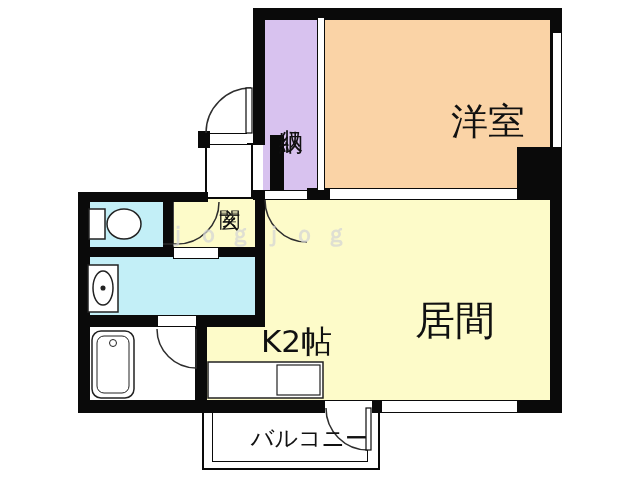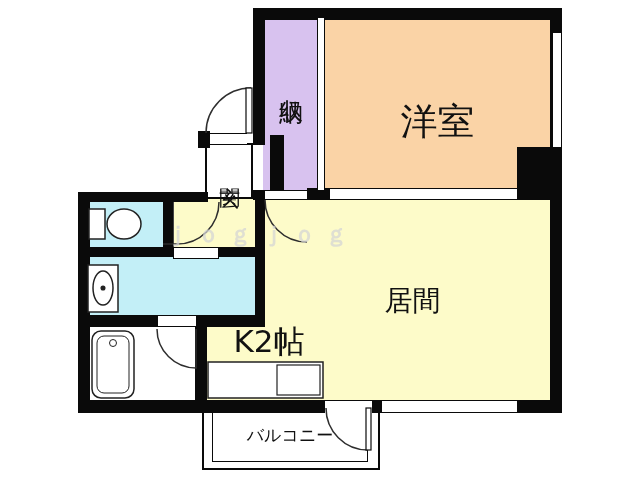--- a/index.html
+++ b/index.html
@@ -2,21 +2,21 @@
 <html style="--wall: #0a0a0a; --western-room: #fad3a6; --living-room: #fdfbc9; --closet: #d8c2ef; --water: #c3eff7; --line: #2e2e2e; --watermark: #d6d6d6;"><head>
 <meta charset="utf-8">
 <style>
   html,body{margin:0;padding:0;background:#fff;}
   #plan{position:relative;width:640px;height:480px;background:#fff;overflow:hidden;
         font-family:"DejaVu Sans","Liberation Sans",sans-serif;}
   #plan *{box-sizing:border-box;}
   .wall{position:absolute;background:var(--wall,#0a0a0a);}
   .fill{position:absolute;}
   .gap{position:absolute;background:#fff;}
-  .label{position:absolute;color:#111;text-align:center;line-height:1.08;
+  .label{position:absolute;color:#111;text-align:right;line-height:1.08;
          font-weight:500;white-space:pre-line;}
   .vert{writing-mode:vertical-rl;text-orientation:upright;letter-spacing:2px;}
   #watermark{position:absolute;left:165px;top:219px;width:310px;font-size:23px;
              color:var(--watermark,#d6d6d6);letter-spacing:9px;text-align:left;
              opacity:.75;font-weight:700;}
   svg{position:absolute;left:0;top:0;pointer-events:none;}
 </style>
 </head>
 <body>
 
@@ -88,22 +88,22 @@
       <rect x="97" y="336" width="32" height="57" rx="7" stroke-width="1"></rect>
       <circle cx="113" cy="343" r="3.5" stroke-width="1"></circle>
       <rect x="208" y="362" width="115" height="36" stroke-width="1.5"></rect>
       <rect x="277" y="365" width="43" height="30" stroke-width="1.2"></rect>
     </g>
   </svg>
 
   <div class="label" style="left:350px;top:62px;width:175px;font-size:37px;">
     <span>洋室</span><br>
   </div>
-  <div class="label" style="left:330px;top:256px;width:165px;font-size:28px;">
+  <div class="label" style="left:330px;top:256px;width:165px;font-size:40px;">
     <span>居間</span><br>
   </div>
   <div class="label" style="left:206px;top:325px;width:126px;font-size:31px;"><span>K2帖</span></div>
   <div class="label vert" style="left:277px;top:50px;height:64px;font-size:24px;"><span>収納</span></div>
   <div class="label vert" style="left:218px;top:148px;height:48px;font-size:21px;"><span>玄関</span></div>
-  <div class="label" style="left:212px;top:426px;width:156px;font-size:17px;"><span>バルコニー</span></div>
+  <div class="label" style="left:212px;top:426px;width:156px;font-size:23px;"><span>バルコニー</span></div>
 
   <div id="watermark">ｊｏｇｊｏｇ</div>
 </div>
 
 </body></html>

